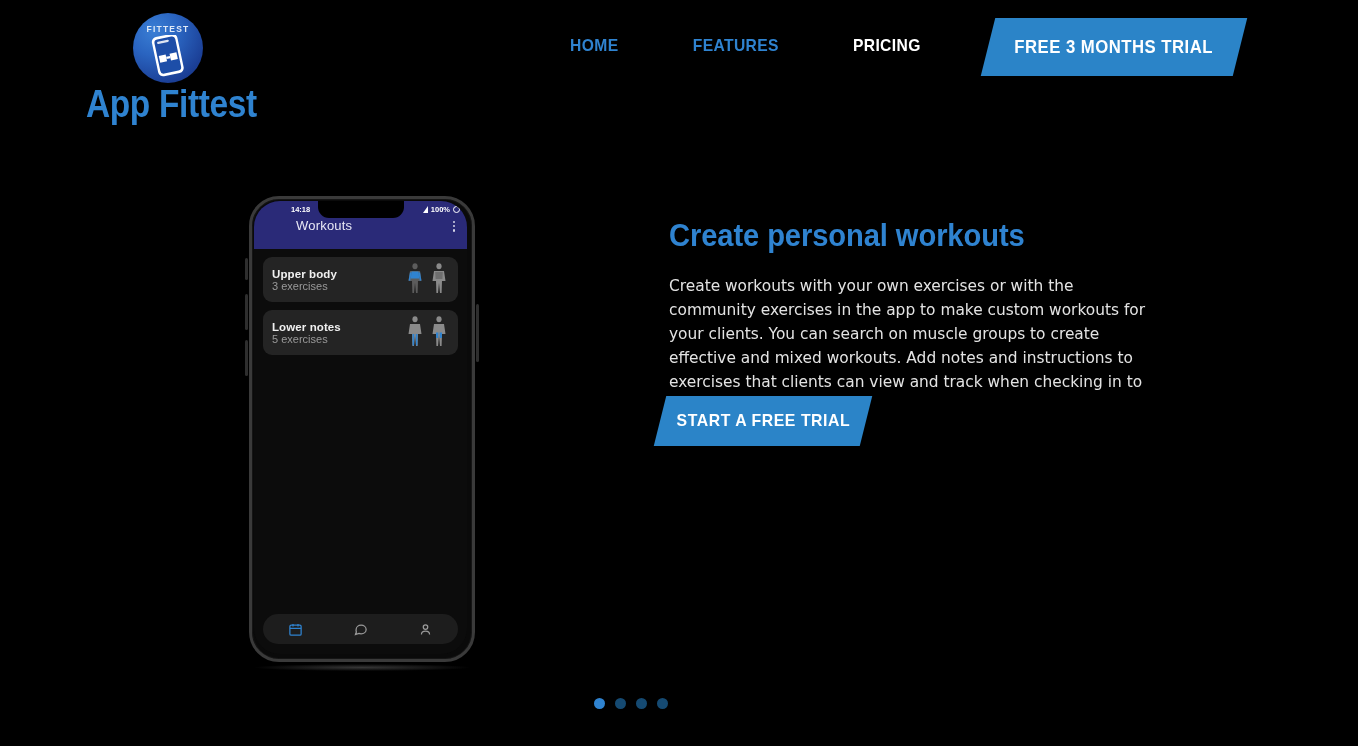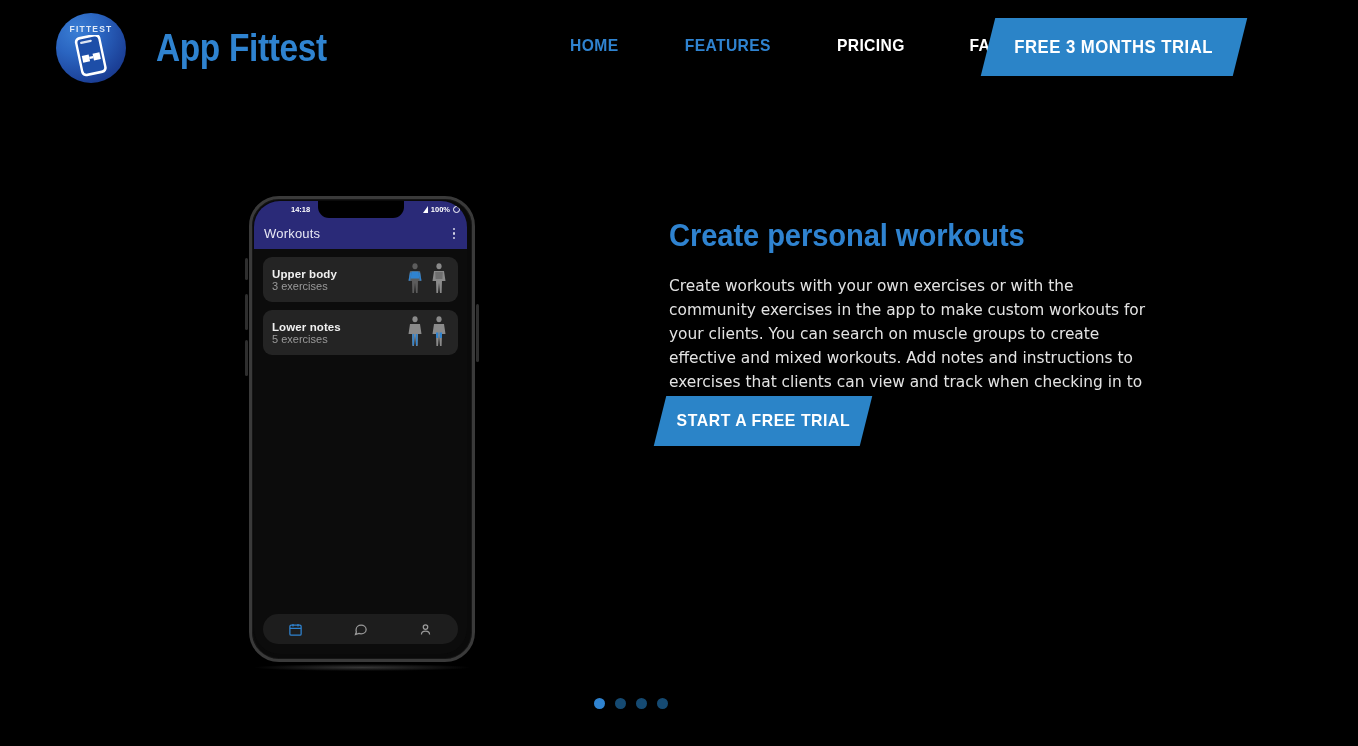--- a/index.html
+++ b/index.html
@@ -37,20 +37,21 @@
     background: #000000;
     z-index: 40;
   }
 
   .brand-wrap {
     position: absolute;
     left: 56px;
     top: 13px;
     display: flex;
     align-items: center;
+    flex-direction: column;
   }
 
   .logo-badge {
     width: 70px;
     height: 70px;
     border-radius: 50%;
     background: radial-gradient(circle at 30% 25%, #3a7fd5 0%, #2a64c0 35%, #1b3f96 75%, #16307a 100%);
     position: relative;
     overflow: hidden;
     flex: 0 0 auto;
@@ -84,21 +85,21 @@
     letter-spacing: -0.4px;
     transform: scaleX(0.88);
     transform-origin: left center;
   }
 
   .main-nav {
     position: absolute;
     left: 540px;
     top: 36px;
     display: flex;
-    gap: 4px;
+    gap: 12px;
     align-items: center;
   }
   .nav-link {
     font-family: "Liberation Sans Narrow", "Liberation Sans", sans-serif;
     font-size: 17px;
     font-weight: bold;
     letter-spacing: 0.4px;
     text-decoration: none;
     padding: 0 28px;
     transform: scaleX(0.92);
@@ -235,23 +236,24 @@
     border-bottom: 7px solid #ffffff;
   }
   .sb-batt {
     width: 7px; height: 7px;
     border: 1.3px solid #ffffff;
     border-radius: 50%;
   }
 
   .appbar-row {
     display: flex;
-    align-items: center;
+    align-items: flex-start;
     height: 31px;
     padding: 0 10px;
+    margin-left: 32px;
   }
   .appbar-title {
     color: #e8e8f5;
     font-family: "Liberation Sans Narrow", "Liberation Sans", sans-serif;
     font-size: 13px;
     font-weight: normal;
     letter-spacing: .2px;
   }
   .appbar-kebab {
     margin-left: auto;

